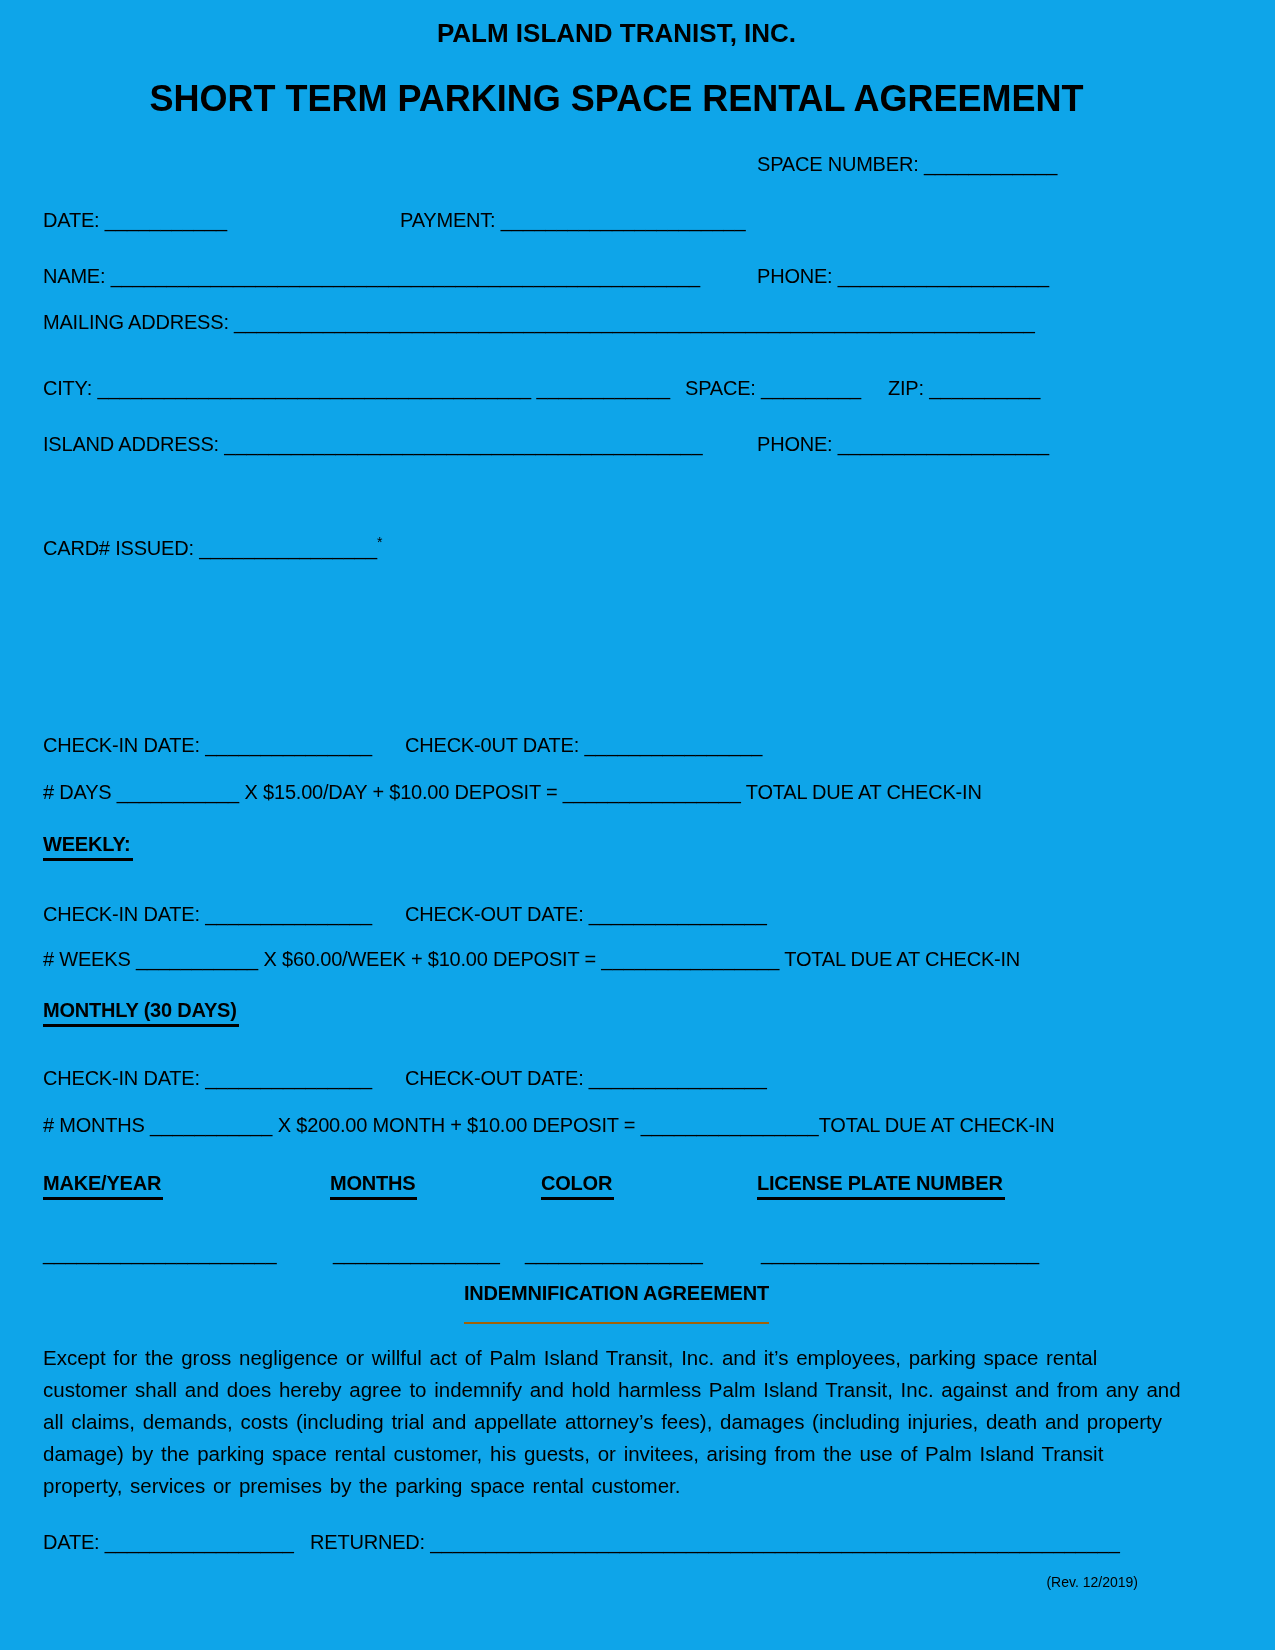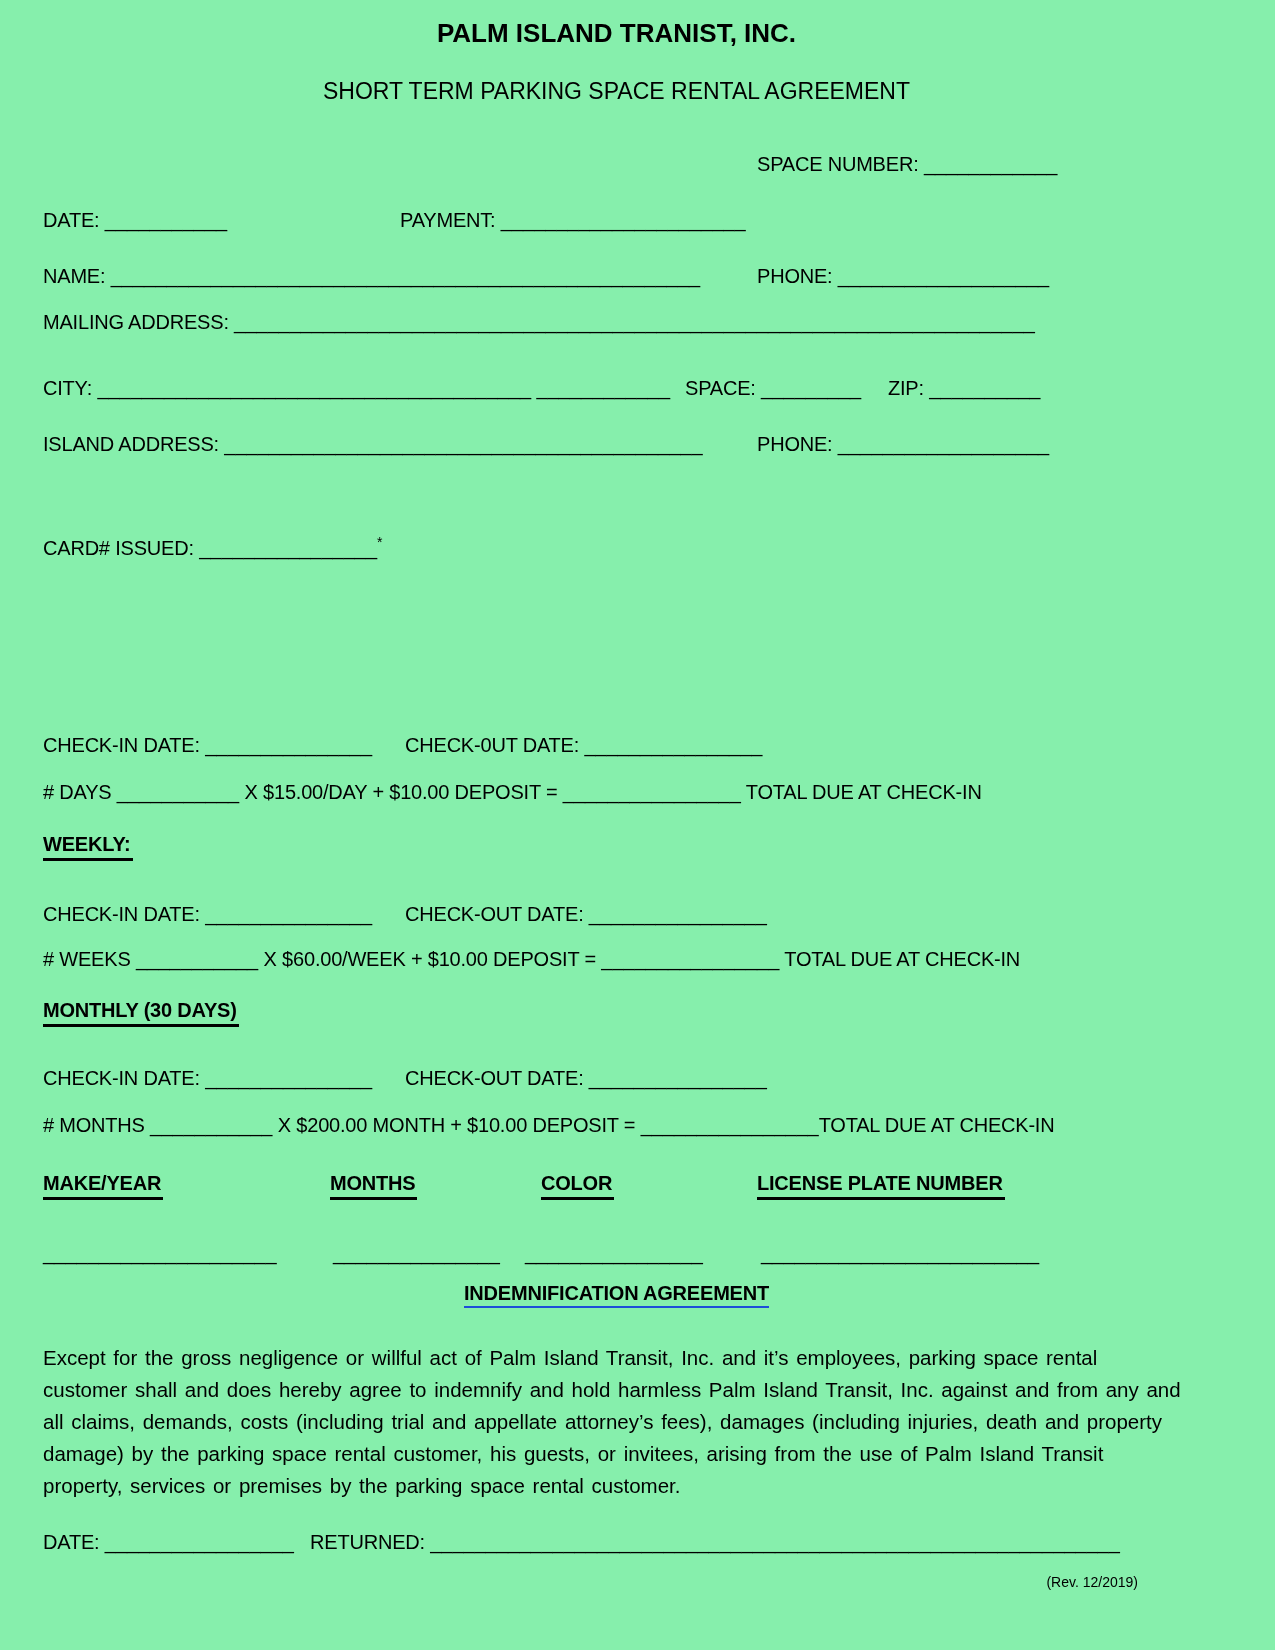--- a/index.html
+++ b/index.html
@@ -1,48 +1,48 @@
 <!DOCTYPE html>
 <html><head>
 <meta charset="utf-8">
 <style>
   html,body { margin:0; padding:0; background:#ffffff; }
   .page {
     position:relative;
     width:1275px;
     height:1650px;
-    background:#86efac;
+    background:#0ea5e9;
     color:#000000;
     font-family:"Liberation Sans","DejaVu Sans",sans-serif;
     overflow:hidden;
   }
   .row {
     position:absolute;
     left:43px;
     width:1147px;
     font-size:20px;
     letter-spacing:-0.2px;
     white-space:nowrap;
   }
   .seg { position:absolute; top:0; white-space:nowrap;margin-top:10px; }
   .center { text-align:center; }
   .b { font-weight:normal;margin-top:16px; }
   .title1 { font-size:26px; font-weight:bold; letter-spacing:0; }
-  .title2 { font-size:23px; font-weight:normal; letter-spacing:0; }
+  .title2 { font-size:36px; font-weight:bold; letter-spacing:0; }
   .hd {
     display:inline-block;
     font-weight:bold;
     border-bottom:3px solid #000;
     padding:0 2px 2px 0;
   }
   .hd2 {
     display:inline-block;
     font-weight:bold;
-    border-bottom:2px solid #1d4ed8;
-    padding-bottom:1px;
+    border-bottom:2px solid #a16207;
+    padding-bottom:17px;
   }
   .blank { letter-spacing:0; }
   .note {
     font-size:16.5px;
     line-height:30px;
     white-space:normal;
     width:1150px;
     letter-spacing:0;
   }
   .para {

